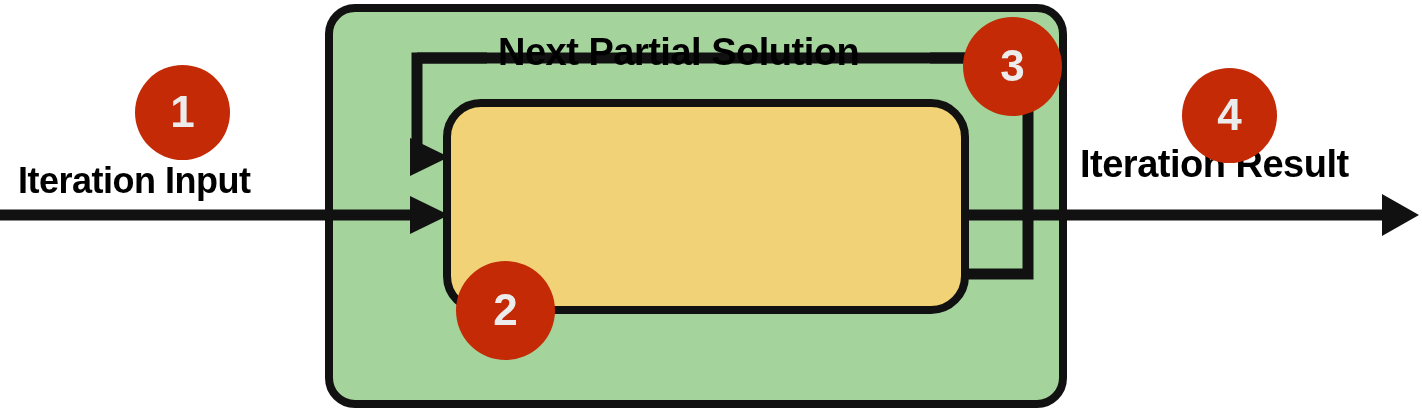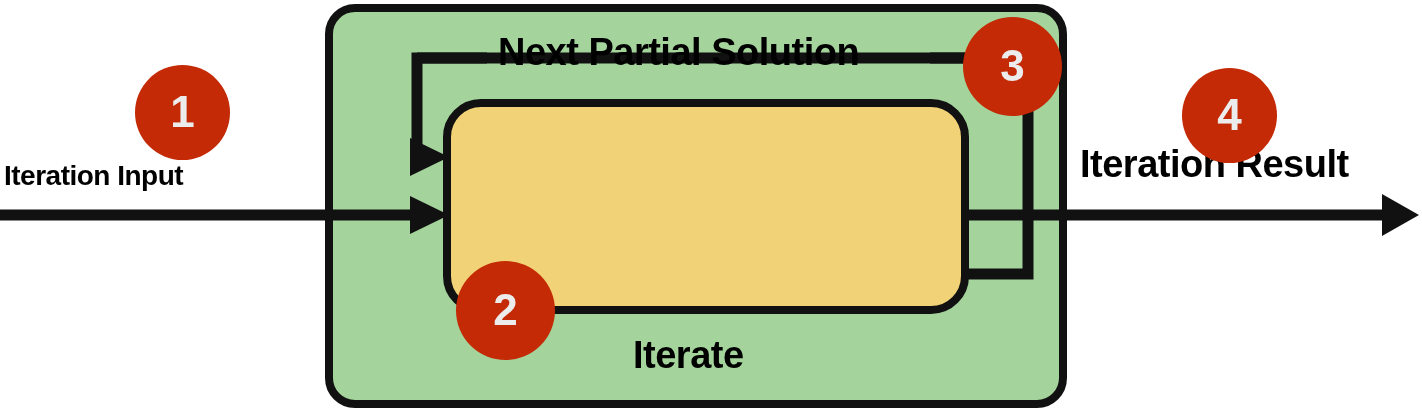--- a/index.html
+++ b/index.html
@@ -24,23 +24,23 @@
   }
   .lbl {
     position: absolute;
     font-family: "Liberation Sans", sans-serif;
     font-weight: bold;
     color: #000000;
     white-space: nowrap;
     letter-spacing: -0.5px;
   }
   #label-iteration-input {
-    left: 4px;
+    left: 18px;
     top: 160px;
-    font-size: 28px;
+    font-size: 36px;
   }
   #label-iteration-result {
     left: 1080px;
     top: 143px;
     font-size: 38px;
   }
   #label-next-partial {
     left: 498px;
     top: 31px;
     font-size: 38px;
@@ -101,21 +101,20 @@
     <line x1="930" y1="58" x2="1028" y2="58" stroke="#111111" stroke-width="11"></line>
   </svg>
 
   <div class="lbl" id="label-iteration-input">Iteration Input</div>
 
   <div class="lbl" id="label-next-partial">Next Partial Solution</div>
 
   <div class="lbl" id="label-iteration-result">Iteration Result</div>
 
 
-  <div class="lbl" id="label-iterate">Iterate</div>
 
   <div class="badge" id="badge-1">
     <span>1</span>
   </div>
   <div class="badge" id="badge-2">
     <span>2</span>
   </div>
   <div class="badge" id="badge-3">
     <span>3</span>
   </div>

